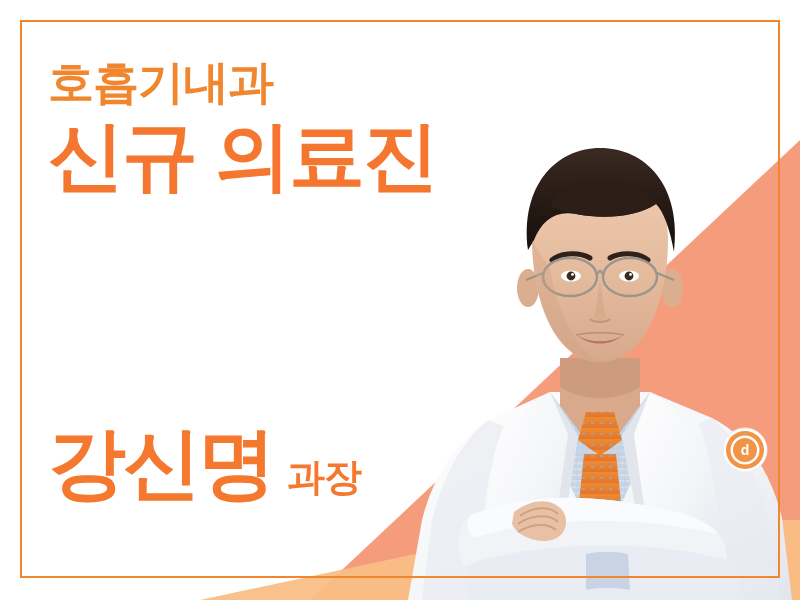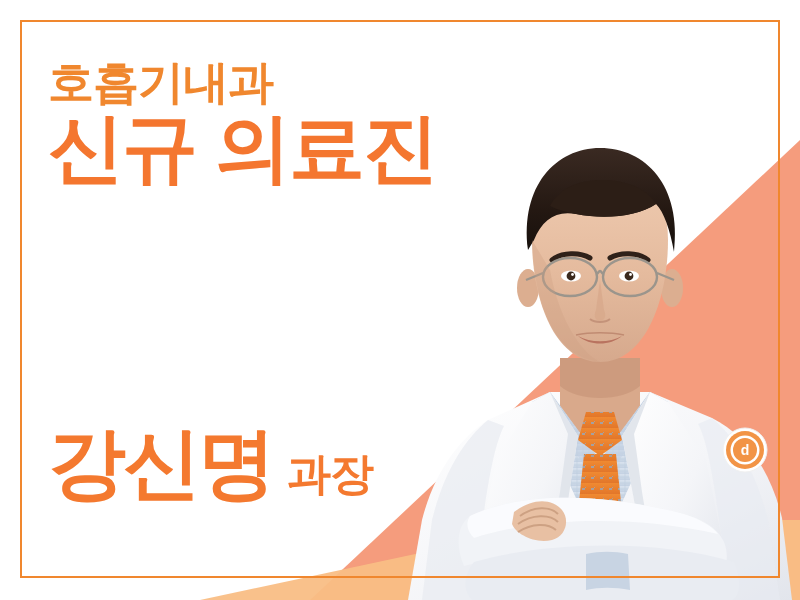--- a/index.html
+++ b/index.html
@@ -55,20 +55,21 @@
     letter-spacing:-1px;
     line-height:1.05;
     white-space:nowrap;
   }
   .line-title {
     font-size:76px;
     font-weight:bold;
     color:#F4762F;
     letter-spacing:-2px;
     line-height:1.1;
+    margin-top:8px;
     white-space:nowrap;
     text-align:right;
   }
 
   .name-block {
     position:absolute;
     left:48px; top:424px;
     z-index:5;
     display:flex;
     align-items:flex-end;
@@ -77,21 +78,21 @@
     justify-content:space-between;
   }
   .name-main {
     font-size:78px;
     font-weight:bold;
     color:#F4792F;
     letter-spacing:-3px;
     line-height:1;
   }
   .name-role {
-    font-size:44px;
+    font-size:38px;
     font-weight:bold;
     color:#F4792F;
     letter-spacing:-1px;
     line-height:1;
     padding-bottom:6px;
   }
 </style>
 </head>
 <body>
 

